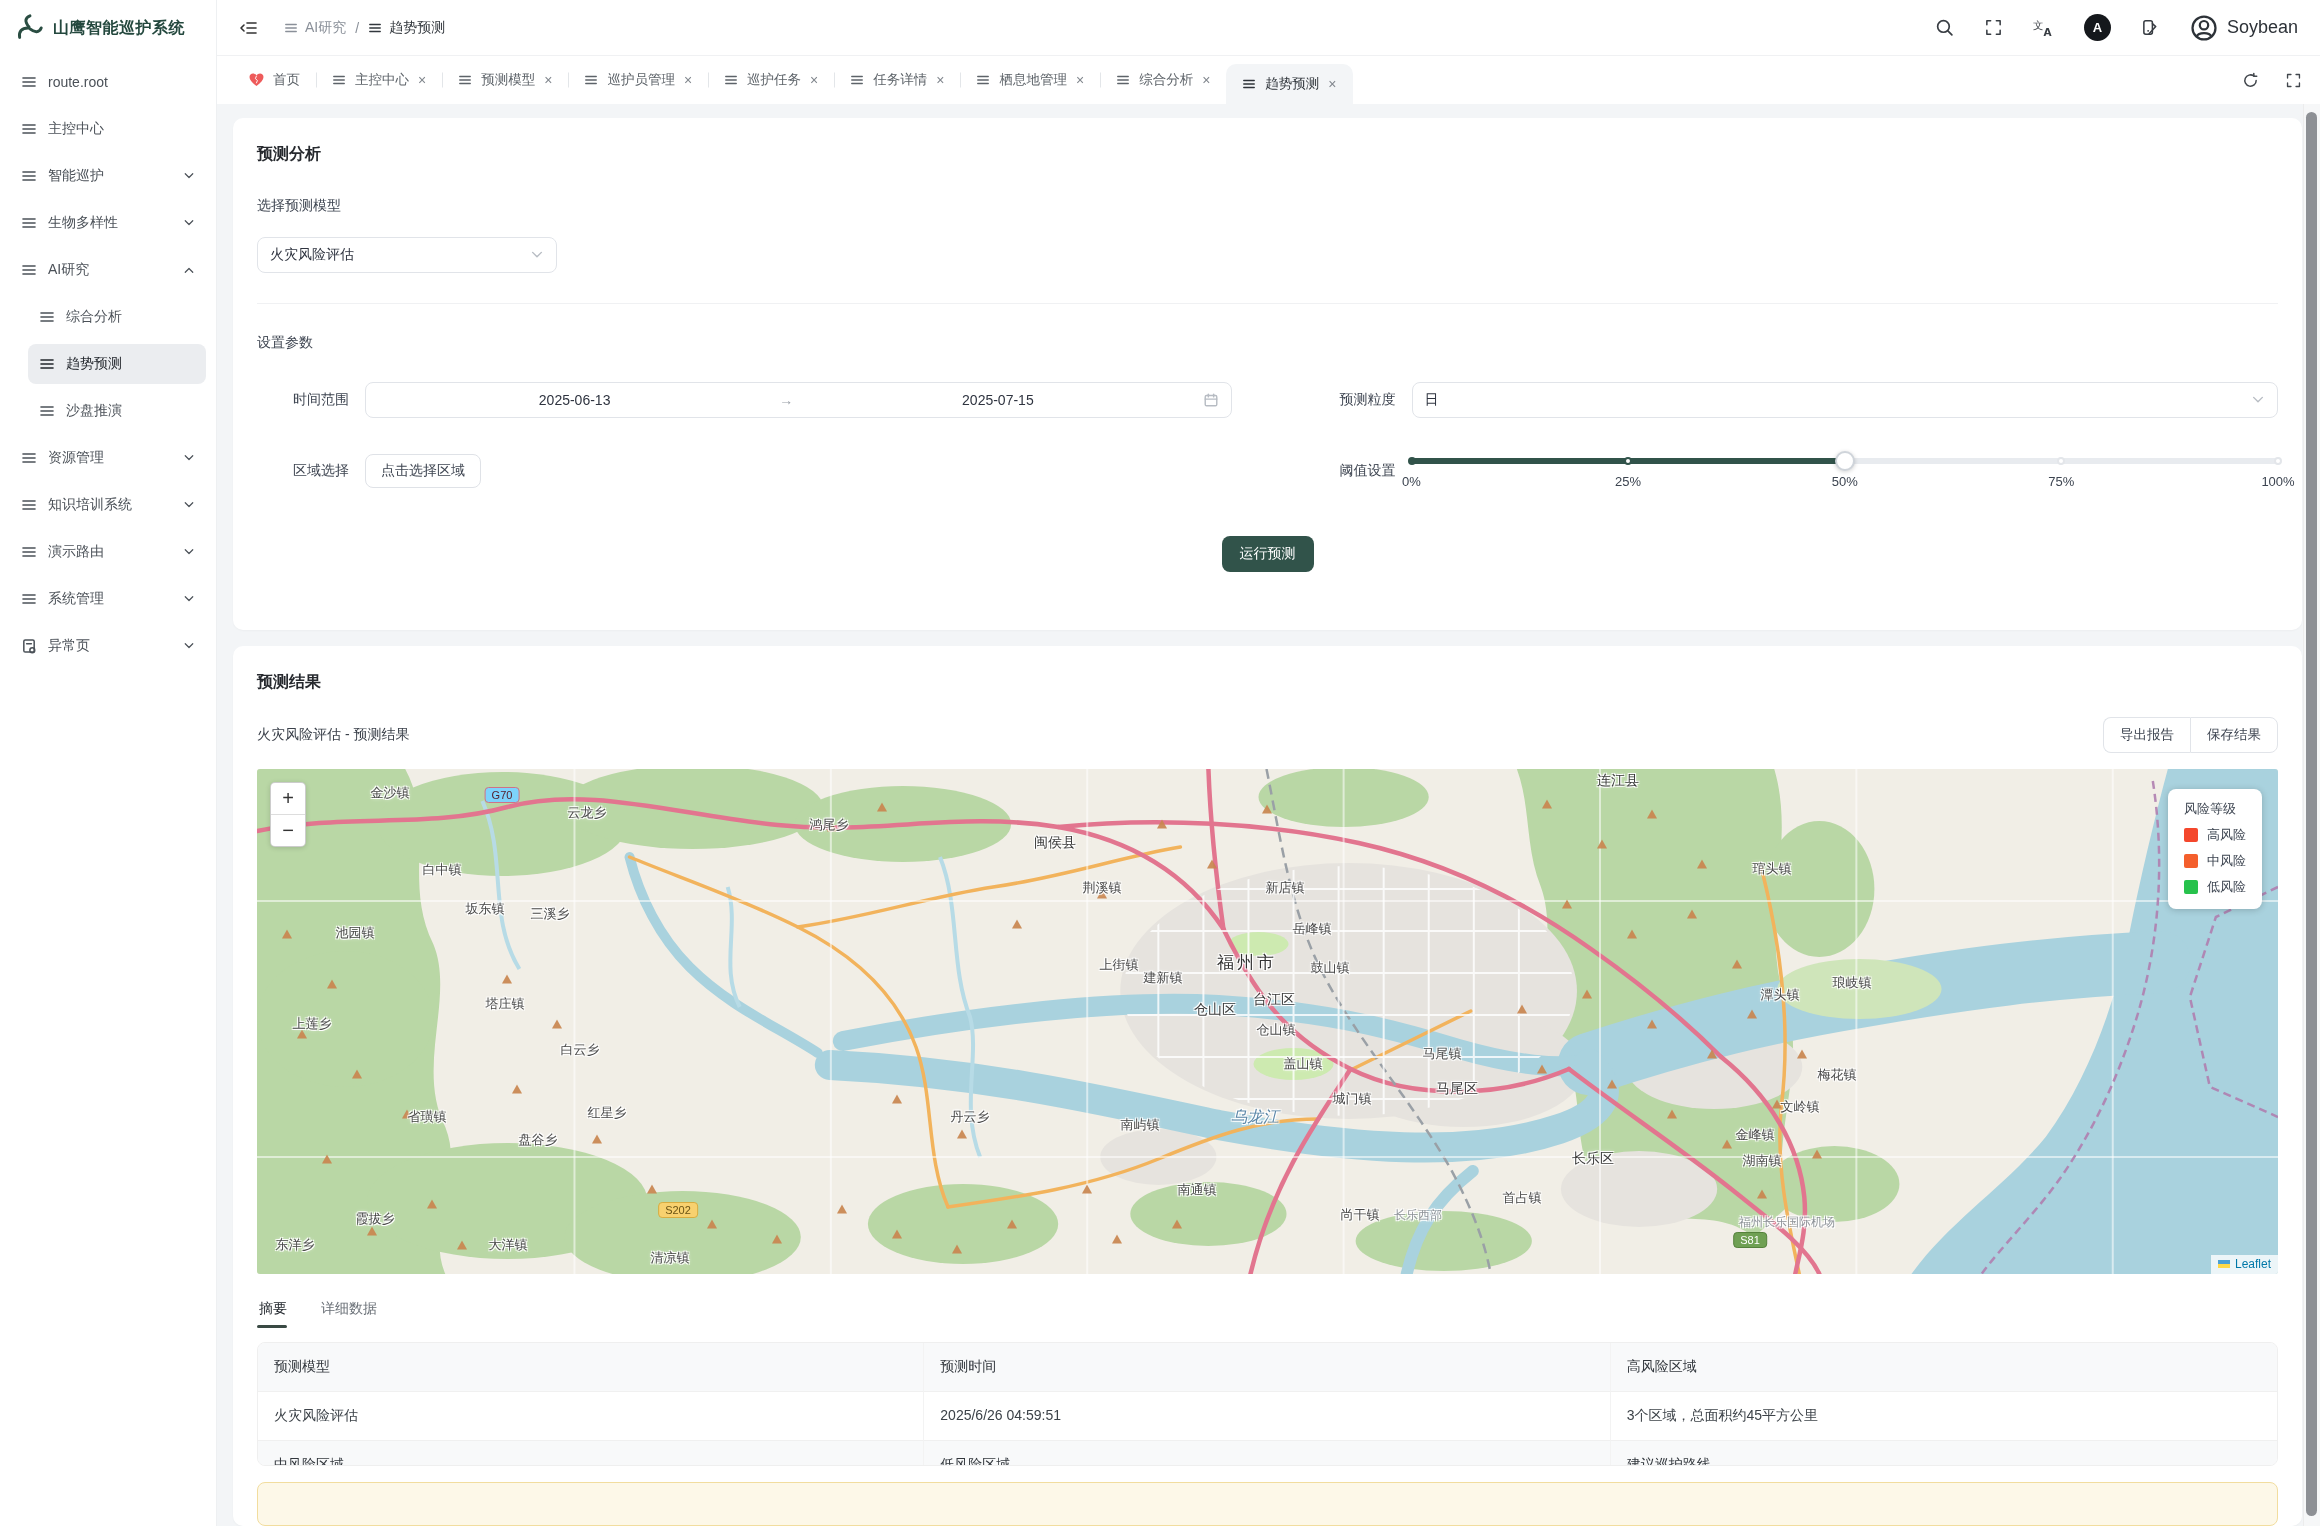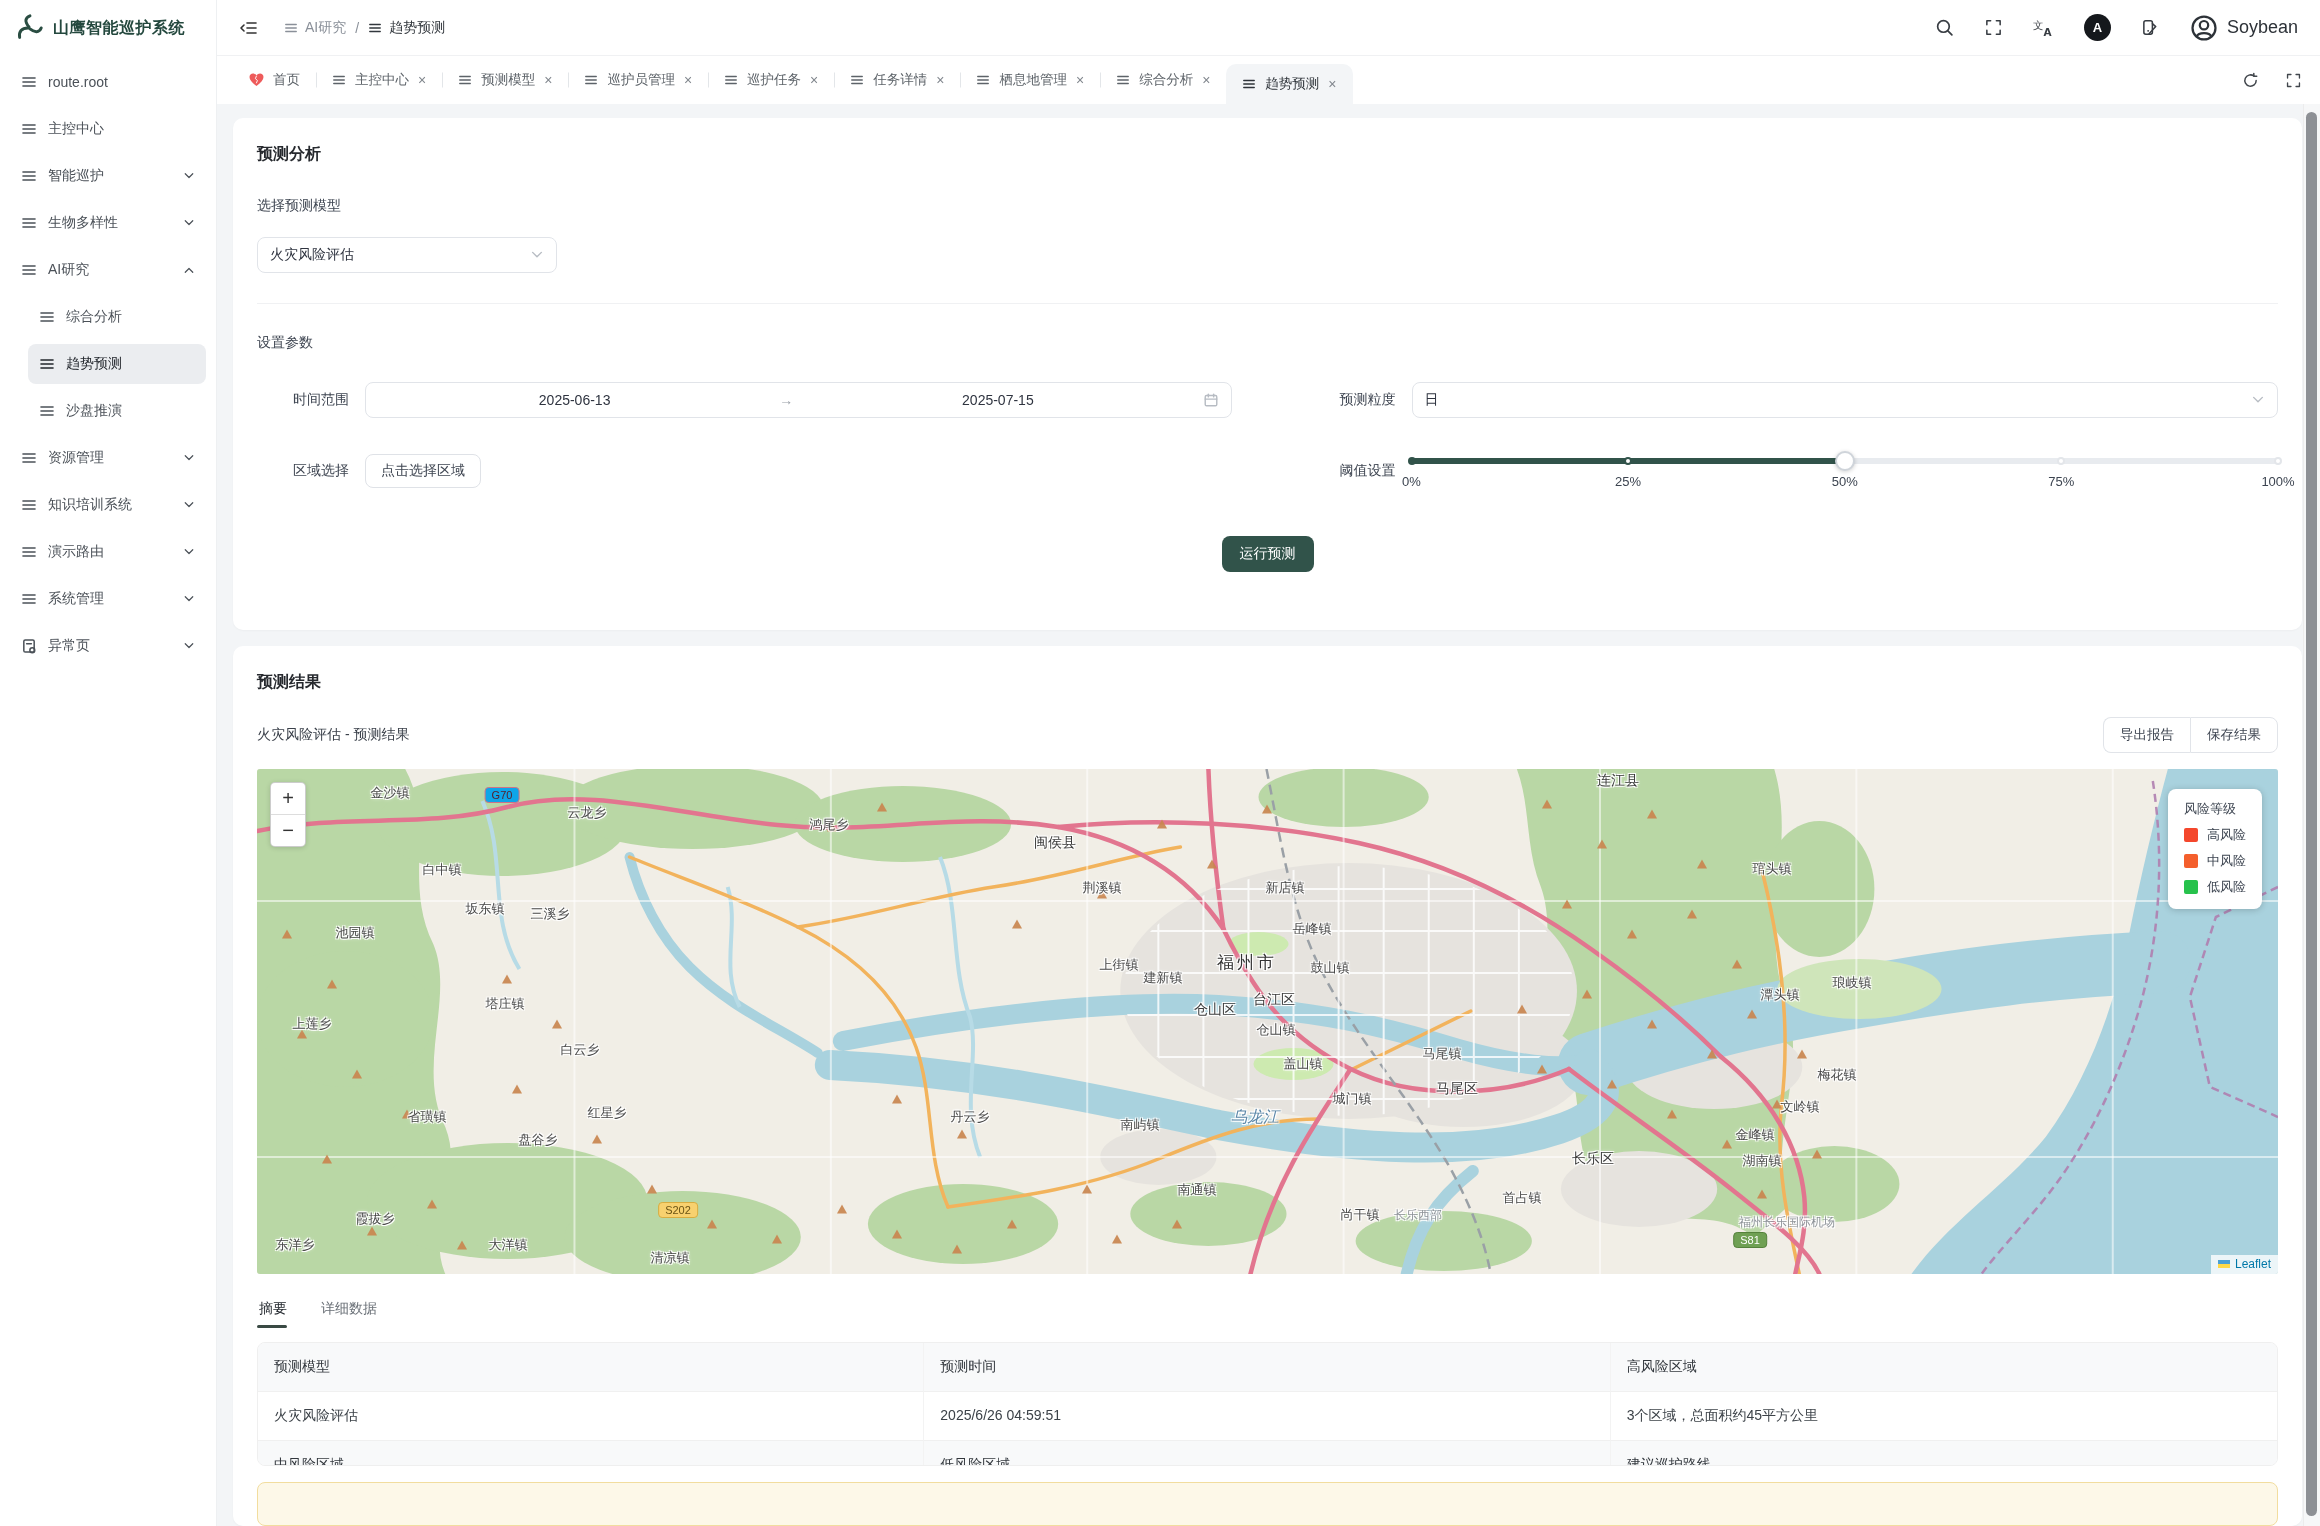--- a/index.html
+++ b/index.html
@@ -74,21 +74,21 @@
   .map{position:relative;height:505px;flex:none;overflow:hidden;background:#f1eee6;border-radius:3px;}
   .basemap{position:absolute;inset:0;width:100%;height:100%;display:block;}
   .map-labels,.map-peaks{position:absolute;inset:0;pointer-events:none;}
   .m-lbl{position:absolute;transform:translate(-50%,-50%);font-size:13px;color:#474747;white-space:nowrap;
          text-shadow:1px 1px 0 #fff,-1px -1px 0 #fff,1px -1px 0 #fff,-1px 1px 0 #fff,0 0 4px #fff;}
   .m-lbl.big{font-size:14px;color:#3b3b3b;}
   .m-lbl.city{font-size:17px;color:#333;letter-spacing:3px;}
   .m-lbl.water{font-size:16px;color:#5b87a8;font-style:italic;}
   .m-lbl.gray{font-size:12px;color:#8d9298;}
   .m-lbl.badge{font-size:11px;padding:1px 6px;border-radius:4px;text-shadow:none;}
-  .m-lbl.bg70{background:#0ea5e9;border:1px solid #cf7288;color:#54212f;}
+  .m-lbl.bg70{background:#7dd3fc;border:1px solid #cf7288;color:#54212f;}
   .m-lbl.bs202{background:#f8d16f;border:1px solid #d8ac3f;color:#6b5415;}
   .m-lbl.bs81{background:#6fa053;border:1px solid #55823c;color:#fff;}
   .peak{position:absolute;width:0;height:0;border-left:5px solid transparent;border-right:5px solid transparent;border-bottom:9px solid #c9854f;transform:translate(-50%,-50%);opacity:.92;}
   .zoomctl{position:absolute;top:13px;left:13px;width:34px;background:#fff;border:1px solid rgba(0,0,0,.2);border-radius:5px;overflow:hidden;box-shadow:0 1px 5px rgba(0,0,0,.15);}
   .zbtn{height:31px;display:flex;align-items:center;justify-content:center;font-size:20px;color:#333;cursor:pointer;}
   .zbtn+.zbtn{border-top:1px solid #ddd;}
   .legend{position:absolute;top:20px;right:16px;background:#fff;border-radius:8px;padding:11px 16px 13px;box-shadow:0 1px 7px rgba(0,0,0,.2);font-size:13px;color:#3c4450;}
   .leg-item{display:flex;align-items:center;gap:9px;margin-top:8px;}
   .leg-sw{width:14px;height:14px;border-radius:2px;background:var(--c);}
   .attr{position:absolute;right:0;bottom:0;background:rgba(255,255,255,.78);padding:2px 7px 3px;font-size:12px;color:#0078a8;display:flex;align-items:center;gap:5px;}

